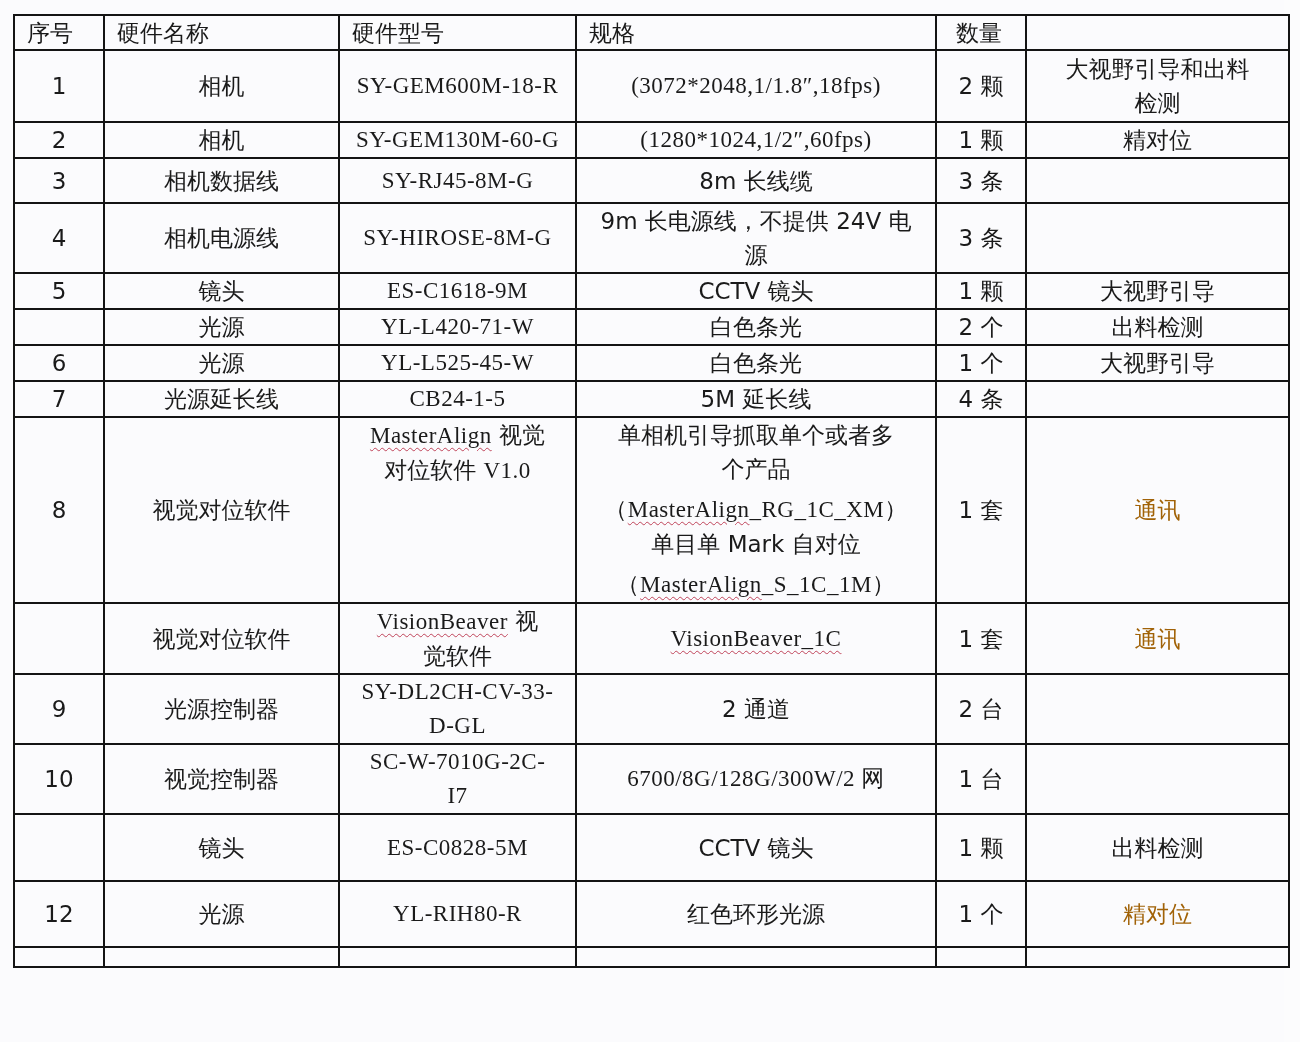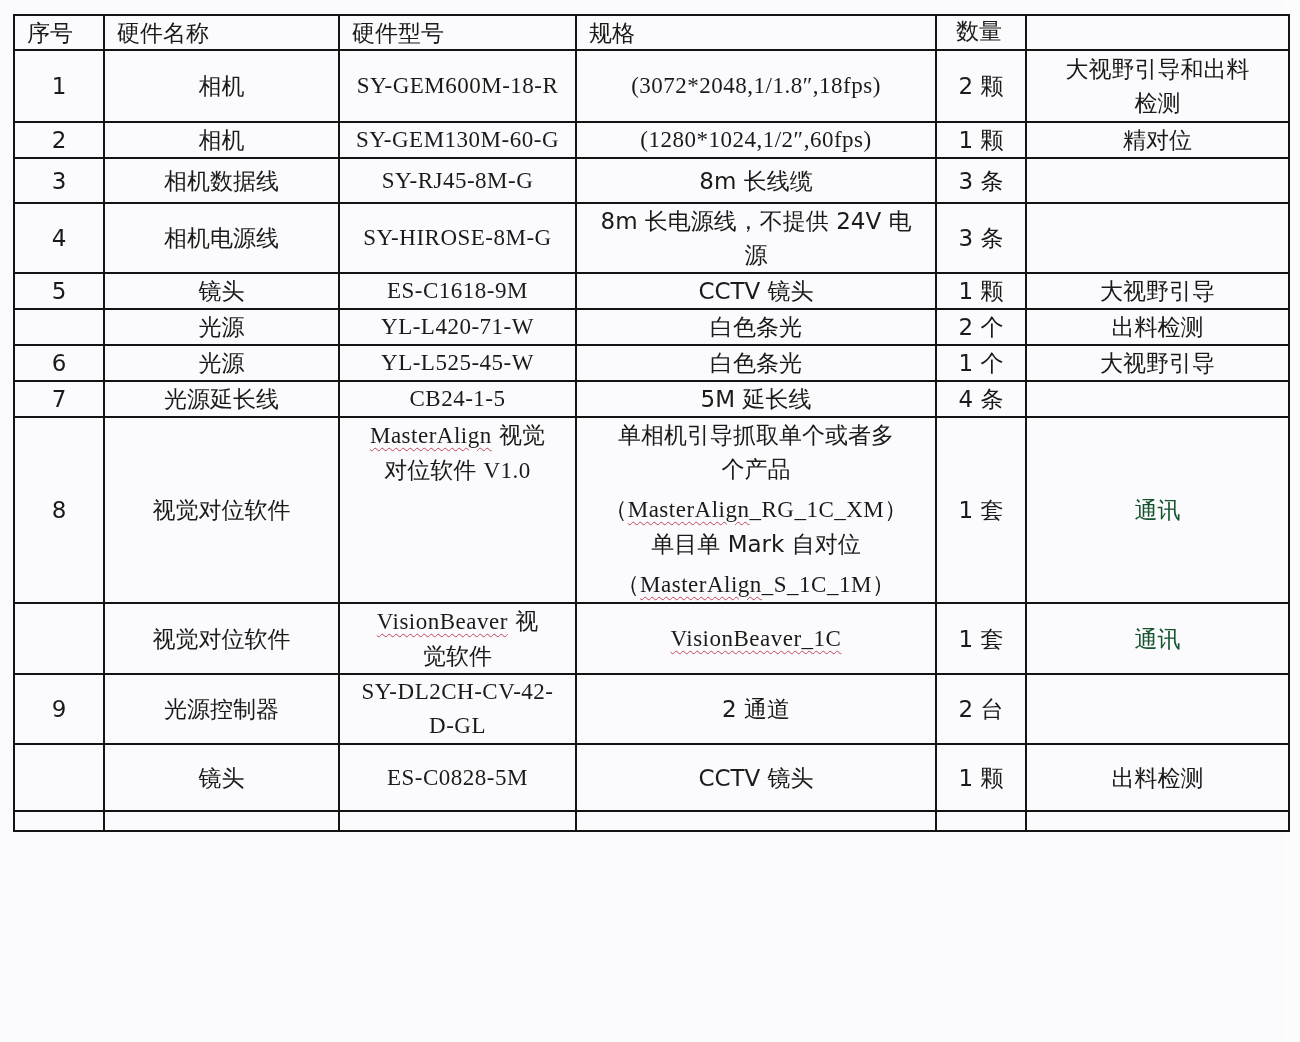--- a/index.html
+++ b/index.html
@@ -44,28 +44,27 @@
     }
     table.spec th {
       text-align: left;
       padding-left: 12px;
       height: 33px;
       line-height: 30px;
     }
     table.spec th.qty-h {
       text-align: center;
       padding-left: 0;
-      font-family: Liberation Mono, monospace;
     }
     .mono {
       font-family: "Liberation Serif", "DejaVu Serif", serif;
       letter-spacing: 0.5px;
       margin-top: 7px;
     }
-    .red { color: #14532d; }
+    .red { color: #a16207; }
     .squiggle {
       text-decoration: underline wavy #c0445a;
       text-decoration-thickness: 1px;
       text-underline-offset: 4px;
     }
     .line { display: block; }
   </style>
 </head>
 <body>
 
@@ -119,21 +118,21 @@
         <td>8m 长线缆</td>
         <td>3 条</td>
         <td></td>
       </tr>
 
       <tr style="height:69px">
         <td>4</td>
         <td>相机电源线</td>
         <td class="mono">SY-HIROSE-8M-G</td>
         <td>
-          <span class="line">8m 长电源线，不提供 24V 电</span>
+          <span class="line">9m 长电源线，不提供 24V 电</span>
           <span class="line">源</span>
         </td>
         <td>3 条</td>
         <td></td>
       </tr>
 
       <tr style="height:36px">
         <td>5</td>
         <td>镜头</td>
         <td class="mono">ES-C1618-9M</td>
@@ -196,39 +195,58 @@
         </td>
         <td class="mono"><span class="squiggle">VisionBeaver_1C</span></td>
         <td>1 套</td>
         <td class="red">通讯</td>
       </tr>
 
       <tr style="height:70px">
         <td>9</td>
         <td>光源控制器</td>
         <td class="mono">
-          <span class="line">SY-DL2CH-CV-42-</span>
+          <span class="line">SY-DL2CH-CV-33-</span>
           <span class="line">D-GL</span>
         </td>
         <td>2 通道</td>
         <td>2 台</td>
         <td></td>
       </tr>
 
+      <tr style="height:70px">
+        <td>10</td>
+        <td>视觉控制器</td>
+        <td class="mono">
+          <span class="line">SC-W-7010G-2C-</span>
+          <span class="line">I7</span>
+        </td>
+        <td class="mono">6700/8G/128G/300W/2 网</td>
+        <td>1 台</td>
+        <td></td>
+      </tr>
 
       <tr style="height:67px">
         <td></td>
         <td>镜头</td>
         <td class="mono">ES-C0828-5M</td>
         <td>CCTV 镜头</td>
         <td>1 颗</td>
         <td>出料检测</td>
       </tr>
 
 
+      <tr style="height:66px">
+        <td>12</td>
+        <td>光源</td>
+        <td class="mono">YL-RIH80-R</td>
+        <td>红色环形光源</td>
+        <td>1 个</td>
+        <td class="red">精对位</td>
+      </tr>
 
       <tr style="height:20px">
         <td></td>
         <td></td>
         <td></td>
         <td></td>
         <td></td>
         <td></td>
       </tr>
     </tbody>

